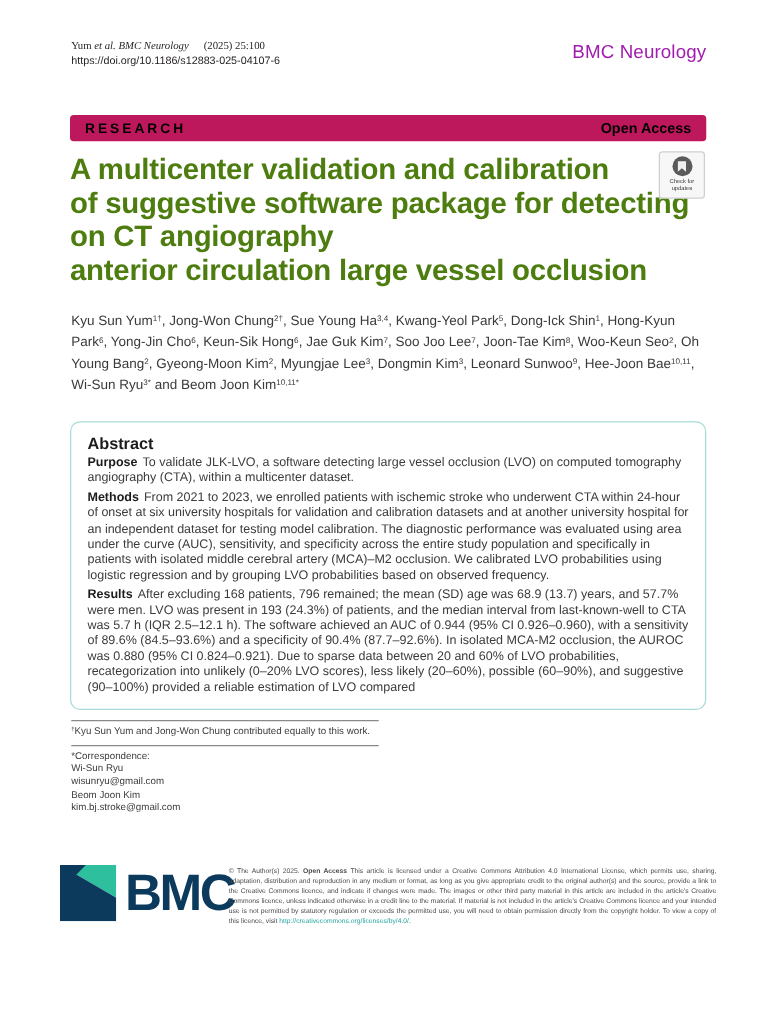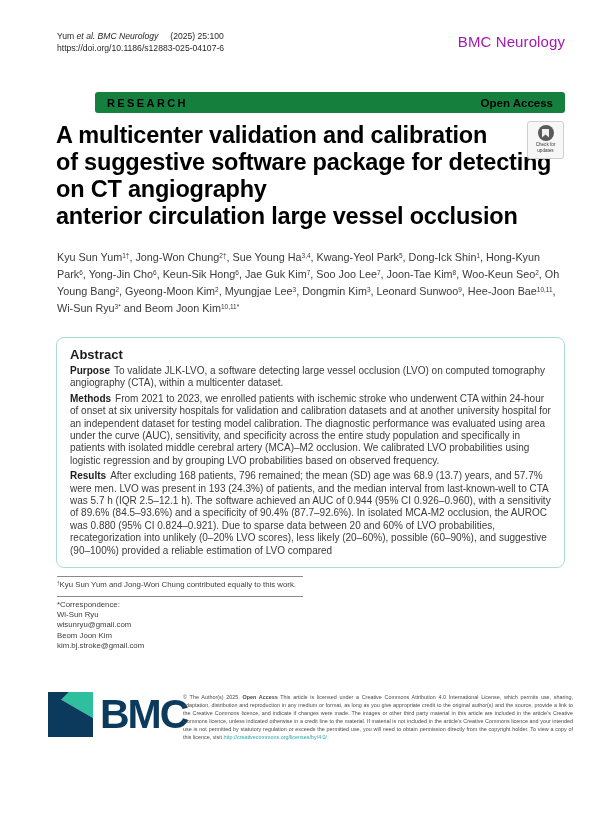--- a/index.html
+++ b/index.html
@@ -6,34 +6,34 @@
   .page{position:relative;width:614px;height:818px;background:#ffffff;overflow:hidden;
         font-family:"Liberation Sans",sans-serif;color:#222;}
   .b{font-weight:700;}
   .i{font-style:italic;}
   .gap{margin-left:12px;}
   sup{font-size:60%;line-height:0;vertical-align:baseline;position:relative;top:-0.45em;}
 
   
   .hdr{position:absolute;top:30px;left:57px;right:49px;display:flex;
        justify-content:space-between;align-items:flex-start;}
-  .cite{font-size:8.6px;line-height:12px;color:#231f20;}
+  .cite{font-size:8.6px;line-height:12px;color:#231f20;font-family:Liberation Serif, serif;}
   .doi{font-size:8.6px;line-height:12px;color:#231f20;}
   .hdr-journal{font-size:15px;color:#a21caf;margin-top:3px;letter-spacing:0.1px;}
 
   
   .banner{position:absolute;top:92px;left:56px;right:49px;height:21px;border-radius:3px;
           display:flex;justify-content:space-between;align-items:center;padding:0 12px;
           box-sizing:border-box;}
   .banner .type{font-size:11px;font-weight:700;letter-spacing:2.4px;color:#000;}
   .banner .oa{font-size:11.5px;font-weight:700;color:#000;}
 
   
   .title{position:absolute;top:122px;left:56px;margin:0;font-size:23.5px;line-height:27px;
-         font-weight:600;color:#000000;letter-spacing:-0.2px;}
+         font-weight:600;color:#4d7c0f;letter-spacing:-0.2px;}
   .title div{white-space:nowrap;}
 
   
   .check-badge{position:absolute;top:121px;left:527px;width:37px;height:38px;background:#f7f7f7;
                border:1px solid #cfcfcf;border-radius:3px;display:flex;flex-direction:column;
                align-items:center;box-sizing:border-box;padding-top:3px;cursor:pointer;}
   .cb-circle{width:16px;height:16px;border-radius:50%;background:#5a5a5a;display:flex;
              align-items:center;justify-content:center;}
   .cb-mark{width:7px;height:9px;background:#efefef;
            clip-path:polygon(0 0,100% 0,100% 100%,50% 68%,0 100%);}
@@ -72,21 +72,21 @@
 <div class="page">
 
   <header class="hdr">
     <div>
       <div class="cite"><span>Yum </span><span class="i">et al. BMC Neurology</span><span class="gap">(2025) 25:100</span></div>
       <div class="doi">https://doi.org/10.1186/s12883-025-04107-6</div>
     </div>
     <div class="hdr-journal">BMC Neurology</div>
   </header>
 
-  <div class="banner" style="background: #15803d; margin-left: 39px;">
+  <div class="banner" style="background: #be185d;">
     <span class="type">RESEARCH</span>
     <span class="oa">Open Access</span>
   </div>
 
   <h1 class="title">
     <div>A multicenter validation and calibration</div>
     <div>of suggestive software package for detecting</div>
     <div>on CT angiography</div>
     <div>anterior circulation large vessel occlusion</div>
   </h1>

